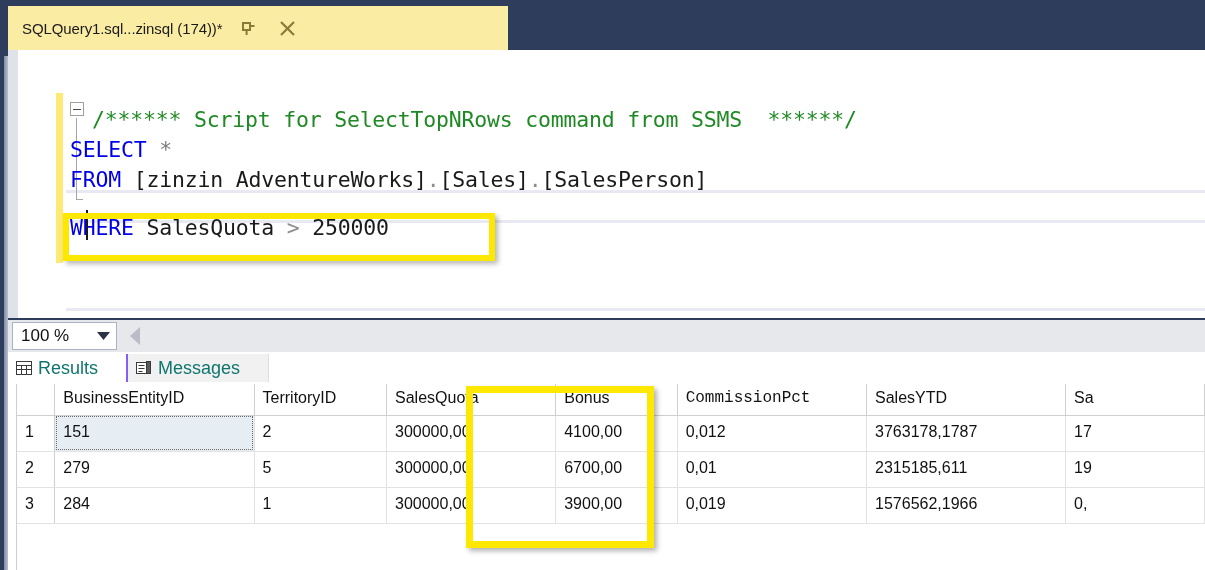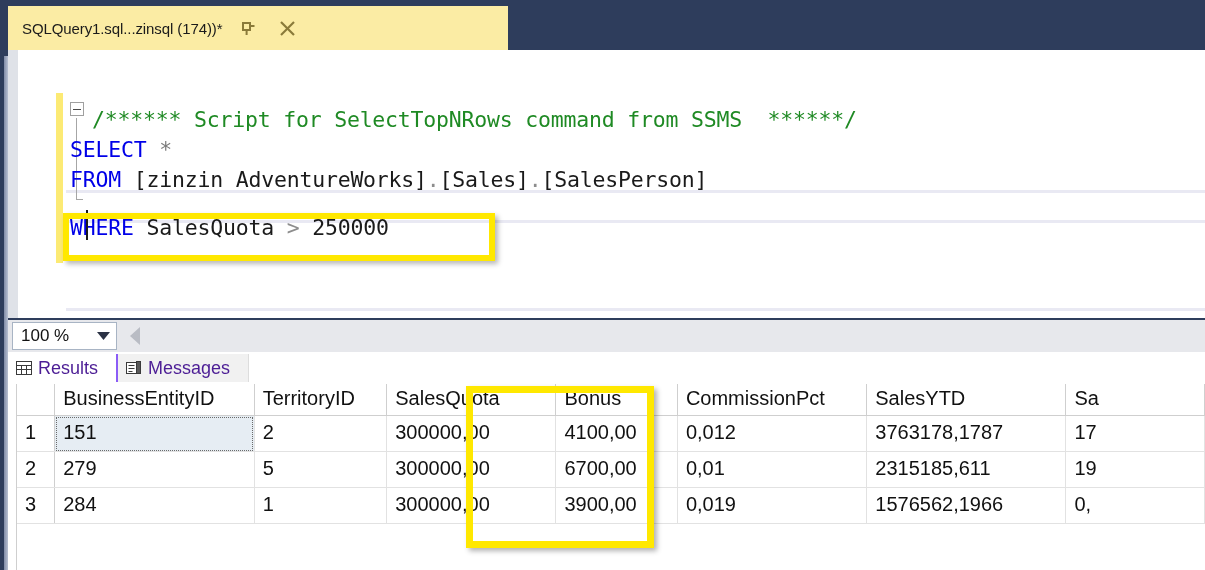--- a/index.html
+++ b/index.html
@@ -238,23 +238,23 @@
     height: 30px;
     width: 100%;
     display: flex;
     align-items: flex-end;
     background: #ffffff;
   }
   .rtab {
     height: 28px;
     display: flex;
     align-items: center;
-    padding: 0 18px 0 8px;
+    padding: 0 28px 0 8px;
     font-size: 18px;
-    color: #4c1d95;
+    color: #0f766e;
     box-sizing: border-box;
   }
   .rtab.active { background: #ffffff; }
   .rtab.inactive { background: #f1f1f1; border-left: 2px solid #8b5cf6; border-right: 1px solid #dddddd; }
   .rtab-icon { margin-right: 6px; display: inline-flex; }
 
   .grid {
     position: absolute;
     left: 0;
     top: 32px;
@@ -270,21 +270,21 @@
     height: 186px;
     background: #ffffff;
     border-right: 1px solid #cfcfcf;
   }
   table.rgrid {
     position: absolute;
     left: 9px;
     top: 0;
     border-collapse: collapse;
     table-layout: fixed;
-    font-size: 20px;
+    font-size: 16px;
     color: #111;
   }
   table.rgrid th {
     font-weight: normal;
     text-align: left;
     background: #ffffff;
     border-right: 1px solid #cfcfcf;
     border-bottom: 1px solid #cfcfcf;
     padding: 3px 0 5px 8px;
     height: 31px;
@@ -429,21 +429,21 @@
     <div class="grid">
       <div class="grid-scrollgutter"></div>
       <table class="rgrid">
         <thead>
           <tr id="head-row">
               <th class="rownum-h" style="width: 38px;"></th>
               <th style="width: 200px;">BusinessEntityID</th>
               <th style="width: 133px;">TerritoryID</th>
               <th style="width: 170px;">SalesQuota</th>
               <th style="width: 122px;">Bonus</th>
-              <th style="width: 190px;">CommissionPct</th>
+              <th style="width: 190px; font-family: Liberation Mono, monospace;">CommissionPct</th>
               <th style="width: 200px;">SalesYTD</th>
               <th style="width: 140px;">Sa</th>
             </tr>
         </thead>
         <tbody id="body-rows">
             <tr>
               <td class="rownum" style="width: 38px;">1</td>
               <td class="selected-cell" style="width: 200px;">151</td>
               <td style="width: 133px;">2</td>
               <td style="width: 170px;">300000,00</td>

